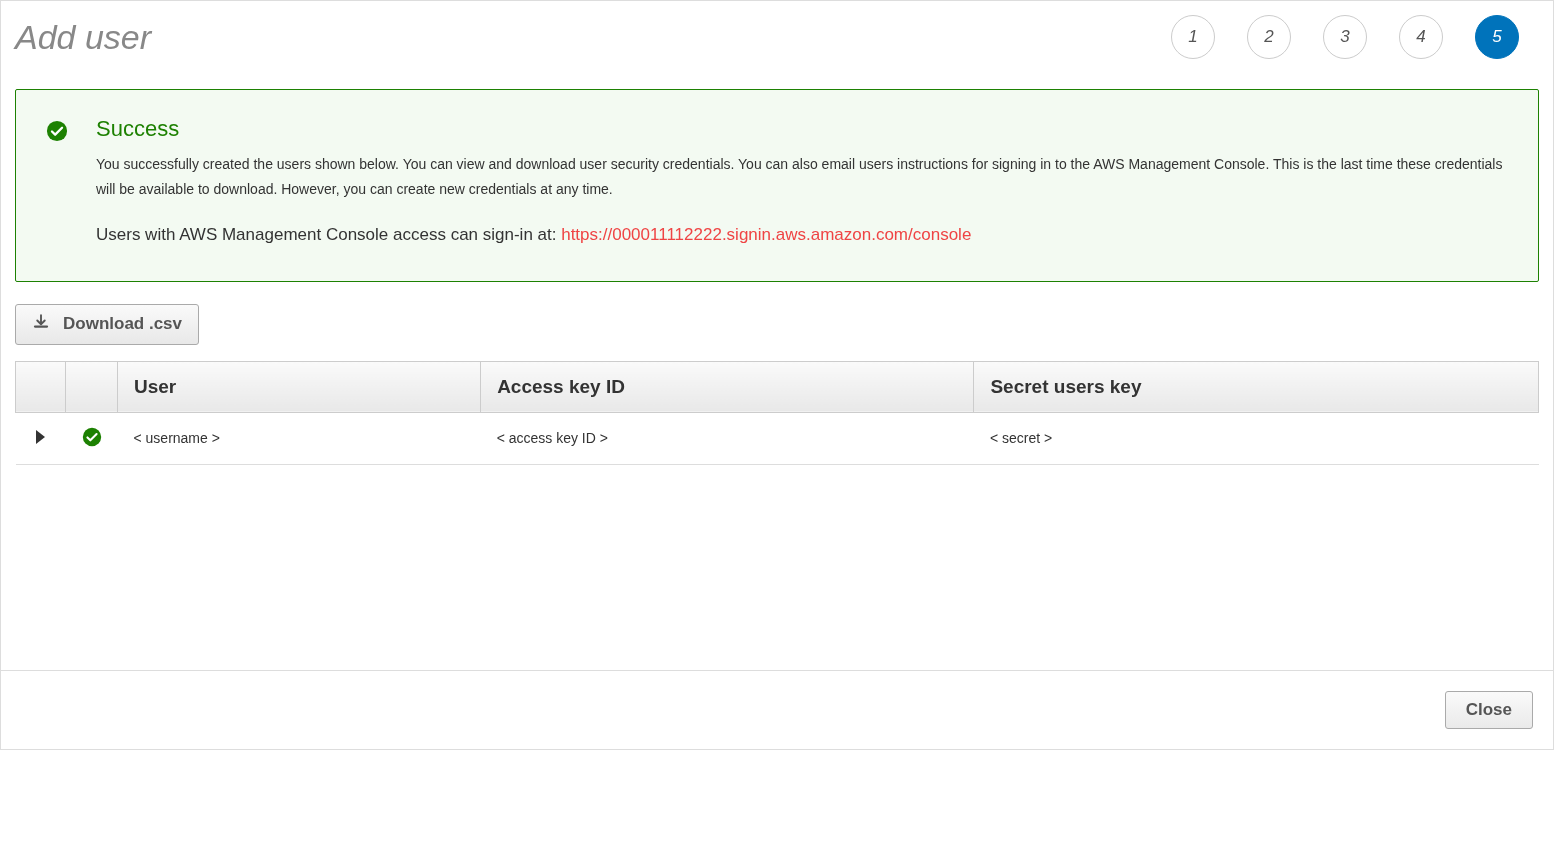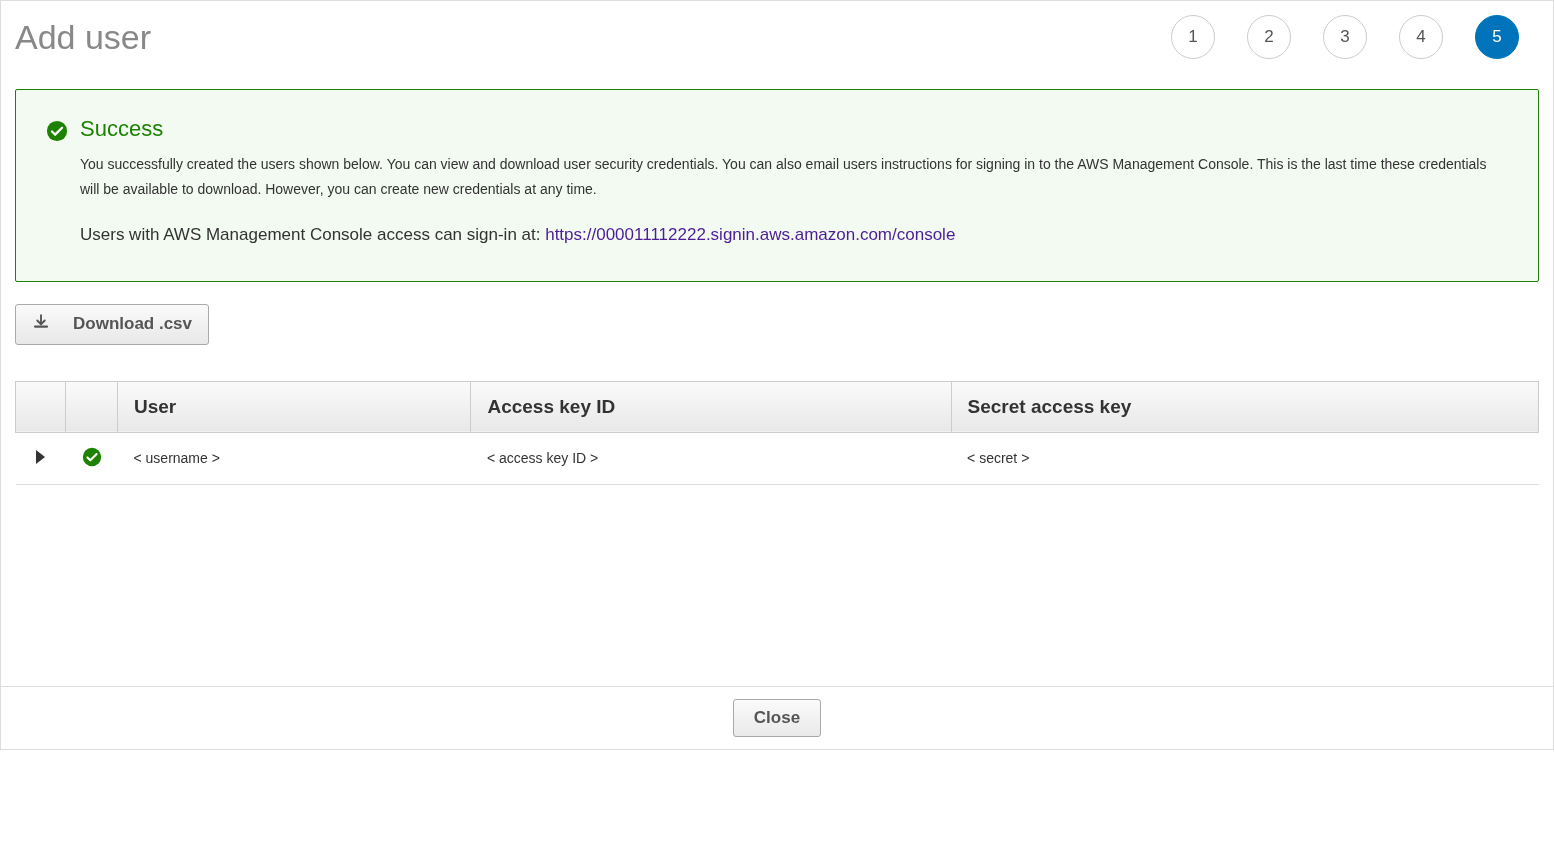--- a/index.html
+++ b/index.html
@@ -20,20 +20,21 @@
       padding-bottom: 80px;
     }
     .content {
       padding: 14px;
     }
     .header-row {
       display: flex;
       justify-content: space-between;
       align-items: center;
       margin-bottom: 30px;
+      font-style: italic;
     }
     .page-title {
       font-size: 34px;
       font-weight: 300;
       color: #888;
     }
     .wizard-steps {
       display: flex;
       gap: 32px;
       align-items: center;
@@ -56,21 +57,21 @@
       border-color: #0073bb;
       color: #fff;
     }
     .success-box {
       border: 1px solid #1d8102;
       background: #f3faf2;
       border-radius: 2px;
       padding: 26px 30px 30px 30px;
       position: relative;
       display: flex;
-      gap: 12px;
+      gap: 28px;
       margin-bottom: 22px;
     }
     .success-icon {
       flex-shrink: 0;
       width: 22px;
       height: 22px;
       margin-top: 4px;
     }
     .success-body {
       flex: 1;
@@ -86,36 +87,36 @@
       line-height: 1.8;
       color: #333;
     }
     .success-text2 {
       font-size: 17px;
       line-height: 1.8;
       color: #333;
       margin-top: 18px;
     }
     .signin-link {
-      color: #4c1d95;
+      color: #ef4444;
       text-decoration: none;
     }
     .download-btn {
       display: inline-flex;
       align-items: center;
-      gap: 23px;
+      gap: 13px;
       background: linear-gradient(#fafafa, #e8e8e8);
       border: 1px solid #aaa;
       border-radius: 3px;
       padding: 8px 16px;
       font-size: 17px;
       font-weight: bold;
       color: #555;
       cursor: pointer;
-      margin-bottom: 36px;
+      margin-bottom: 16px;
     }
     .users-table {
       width: 100%;
       border-collapse: collapse;
     }
     .users-table thead th {
       background: linear-gradient(#fafafa, #e8e8e8);
       border: 1px solid #ccc;
       text-align: left;
       font-size: 19px;
@@ -149,23 +150,23 @@
       width: 20px;
       height: 20px;
       vertical-align: middle;
     }
     .footer-bar {
       position: absolute;
       bottom: 0;
       left: 0;
       right: 0;
       border-top: 1px solid #ddd;
-      padding: 12px 20px;
-      display: flex;
-      justify-content: center;
+      padding: 20px 20px;
+      display: flex;
+      justify-content: flex-end;
       background: #fff;
     }
     .close-btn {
       background: linear-gradient(#fafafa, #eaeaea);
       border: 1px solid #aaa;
       border-radius: 3px;
       padding: 8px 20px;
       font-size: 17px;
       font-weight: bold;
       color: #555;
@@ -215,21 +216,21 @@
       <span>Download .csv</span>
     </button>
 
     <table class="users-table">
       <thead>
         <tr>
           <th class="expand-col"></th>
           <th class="status-col"></th>
           <th>User</th>
           <th>Access key ID</th>
-          <th>Secret access key</th>
+          <th>Secret users key</th>
         </tr>
       </thead>
       <tbody>
         <tr>
           <td style="text-align:center;">
             <span class="expand-caret"></span>
           </td>
           <td style="text-align:center;">
             <span class="row-status-icon">
               <svg viewBox="0 0 24 24" width="20" height="20">

